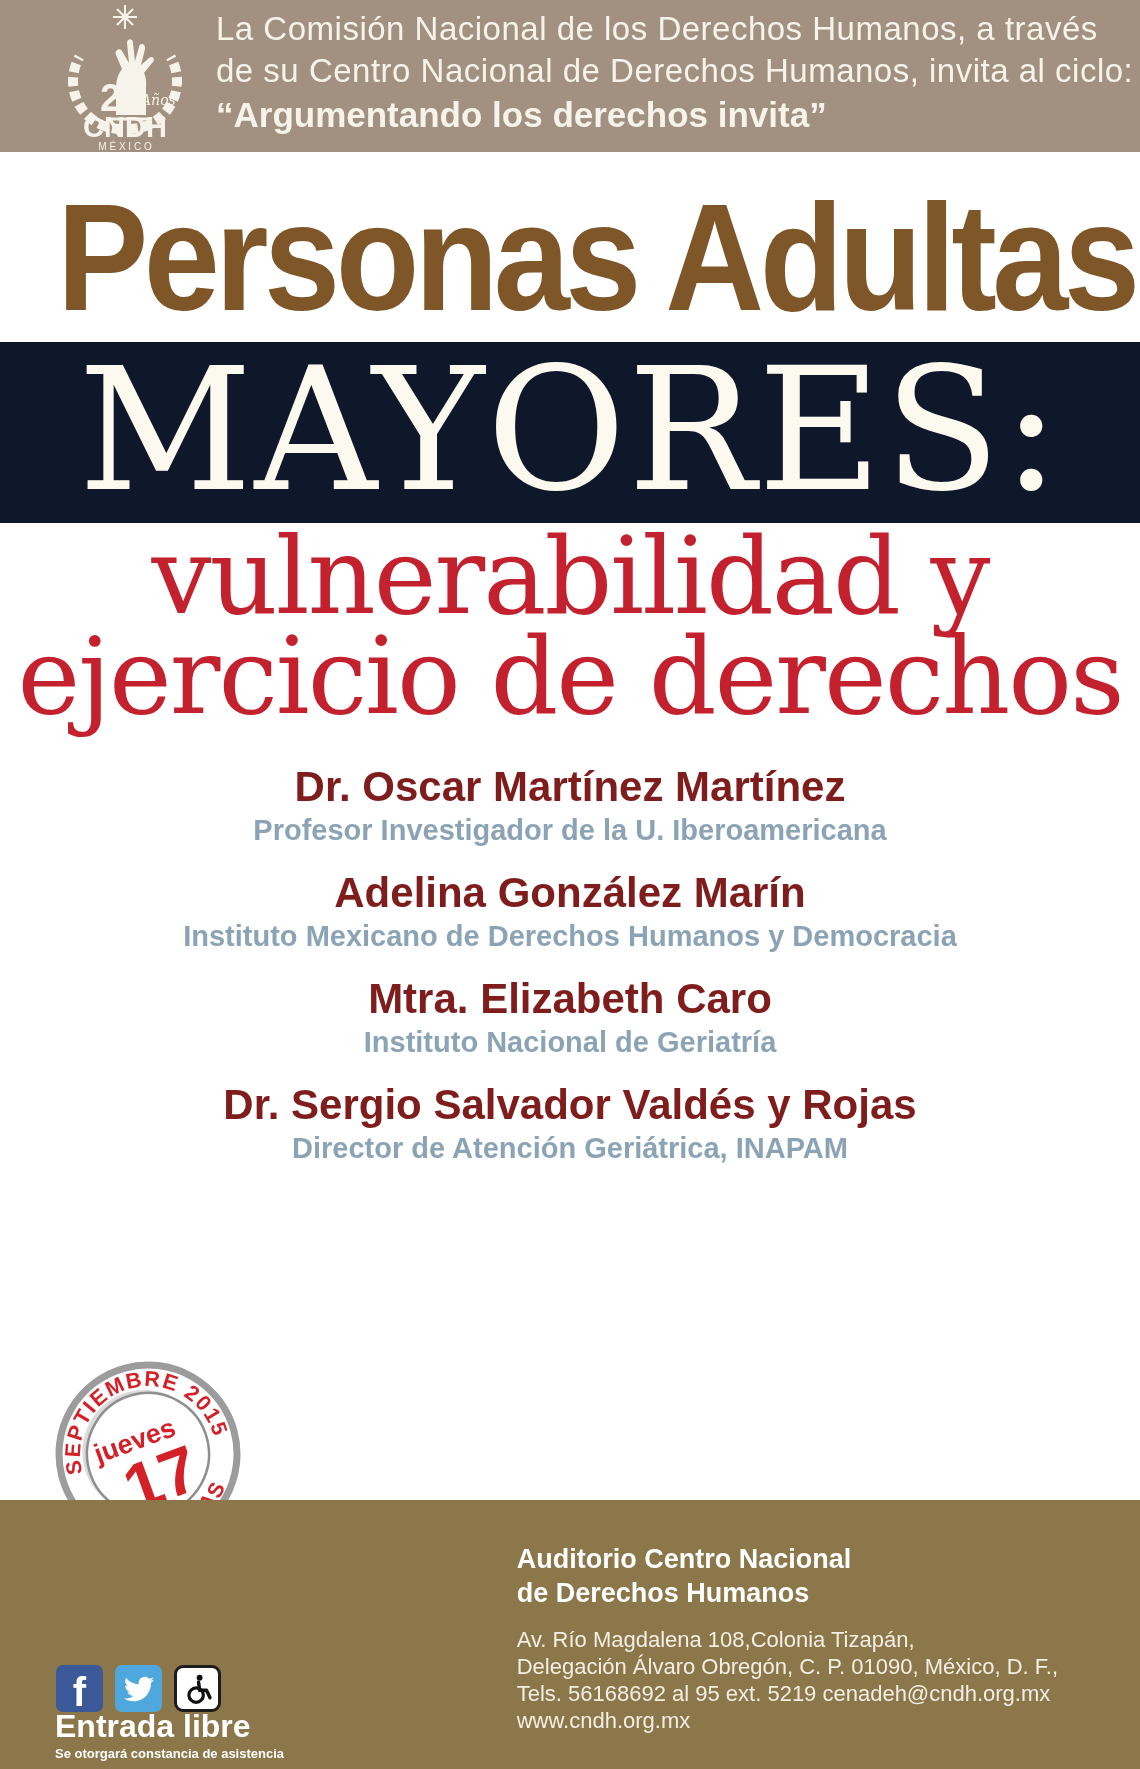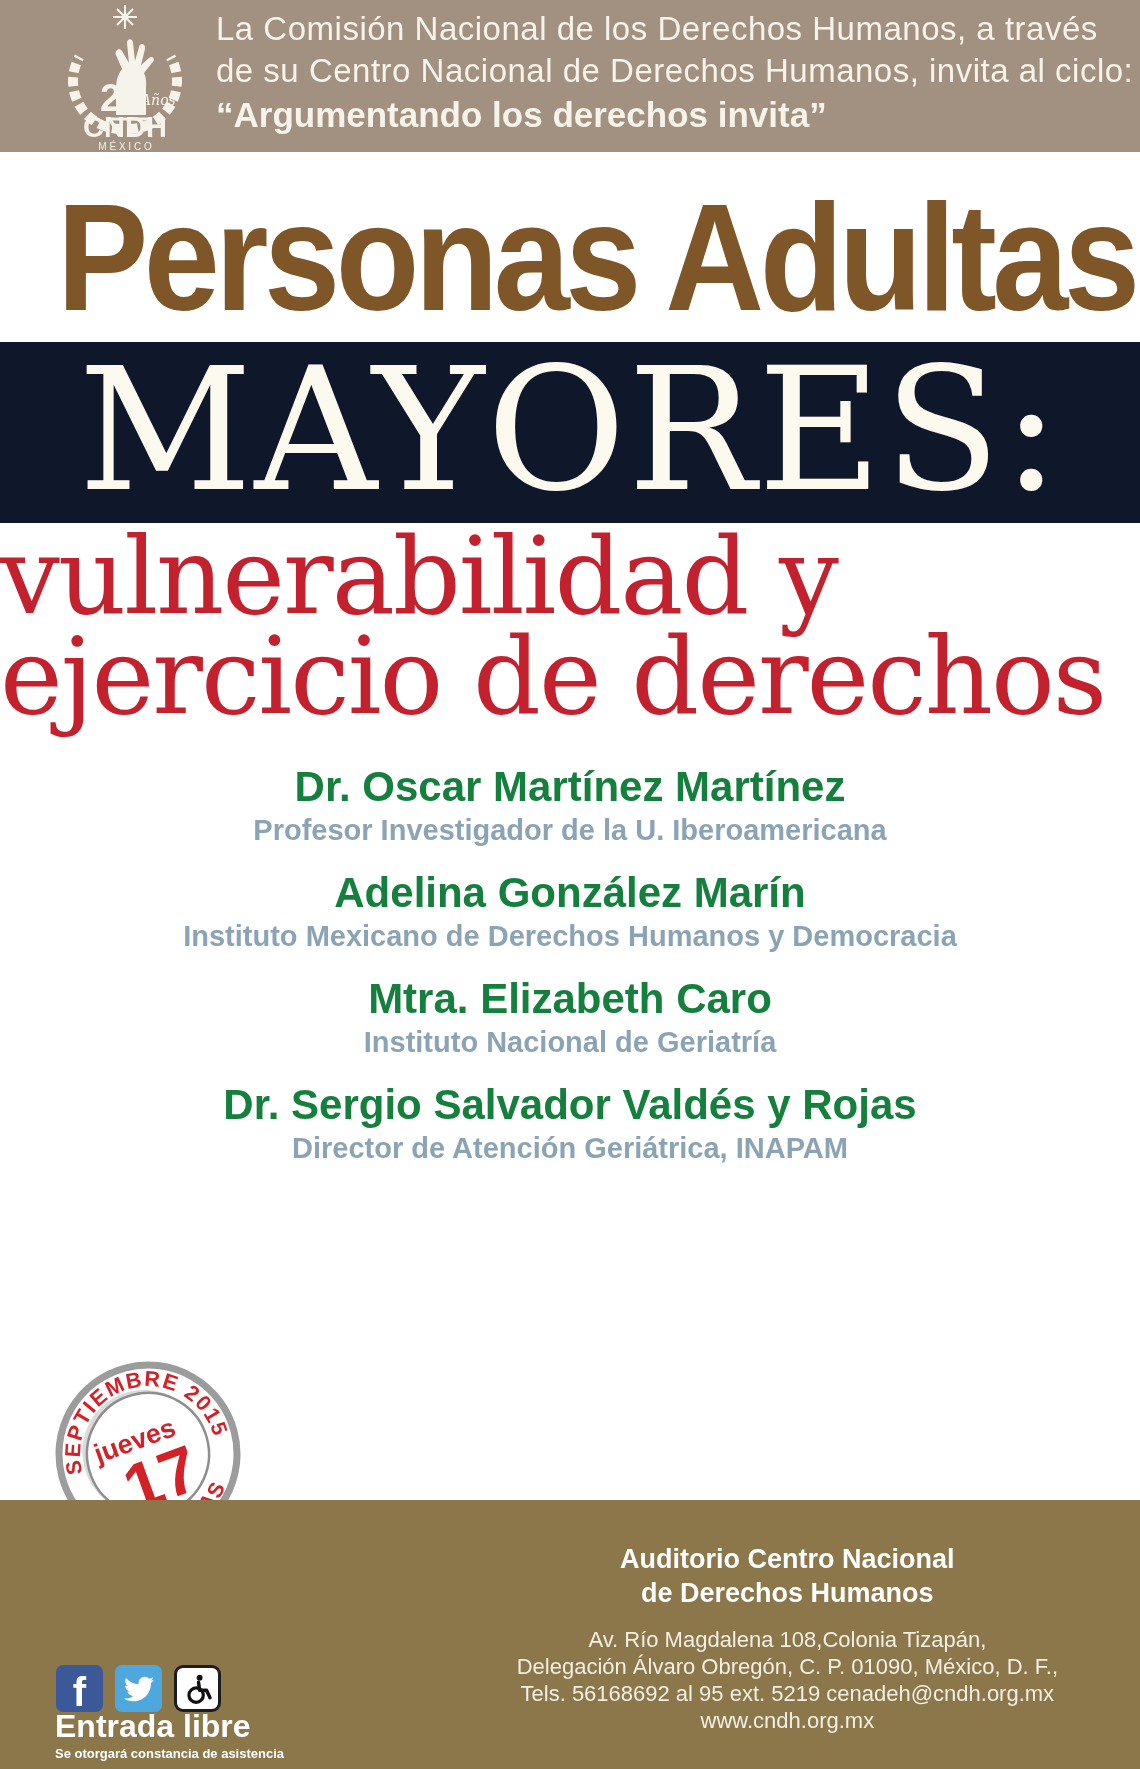--- a/index.html
+++ b/index.html
@@ -18,34 +18,34 @@
     position:absolute;top:178px;left:0;width:1140px;text-align:center;
     font-size:152px;line-height:158px;font-weight:bold;color:#7f5628;
     letter-spacing:-5px;transform:scaleX(.90);white-space:nowrap;
   }
   .band{position:absolute;top:342px;left:0;width:1140px;height:181px;background:#0f172a;}
   .band-title{
     width:100%;text-align:center;font-family:"DejaVu Serif",serif;
     font-size:170px;line-height:176px;color:#fcf9ef;letter-spacing:2px;white-space:nowrap;
   }
   .subtitle{
-    position:absolute;top:527px;left:0;width:1140px;
+    position:absolute;top:527px;left:0;width:1140px;text-align:center;
     font-family:"DejaVu Serif",serif;color:#c4212f;font-size:106px;line-height:100px;
     letter-spacing:-2px;text-shadow:1px 1px 0 #ffffff00;
   }
   
   .speakers{position:absolute;top:762px;left:0;width:1140px;text-align:center;}
   .speaker{margin-bottom:20px;}
-  .speaker-name{font-size:42px;font-weight:bold;color:#15803d;line-height:50px;}
+  .speaker-name{font-size:42px;font-weight:bold;color:#7f1d1d;line-height:50px;}
   .speaker-aff{font-size:29px;color:#8ba4b5;line-height:36px;font-weight:bold;}
   
   .badge{position:absolute;left:52px;top:1358px;width:192px;height:192px;}
   
   .footer{position:absolute;top:1500px;left:0;width:1140px;height:269px;background:#8c774b;}
-  .venue{position:absolute;right:82px;top:42px;text-align:center;color:#ffffff;}
+  .venue{position:absolute;right:82px;top:42px;text-align:left;color:#ffffff;}
   .venue-bold{font-size:27px;font-weight:bold;line-height:34px;}
   .venue-address{margin-top:16px;font-size:22px;line-height:27px;color:#f3efe4;}
   .social{position:absolute;left:56px;top:165px;display:flex;gap:12px;}
   .icon48{width:47px;height:47px;border-radius:7px;box-sizing:border-box;
           display:flex;align-items:center;justify-content:center;}
   .fb{background:#3b5998;color:#fff;font-size:40px;font-weight:bold;
       align-items:flex-end;line-height:40px;}
   .tw{background:#4fa8dd;}
   .wc{background:#ffffff;border:3px solid #1d1d1d;border-radius:9px;}
   .entry{position:absolute;left:55px;top:208px;font-size:32px;font-weight:bold;color:#ffffff;}

